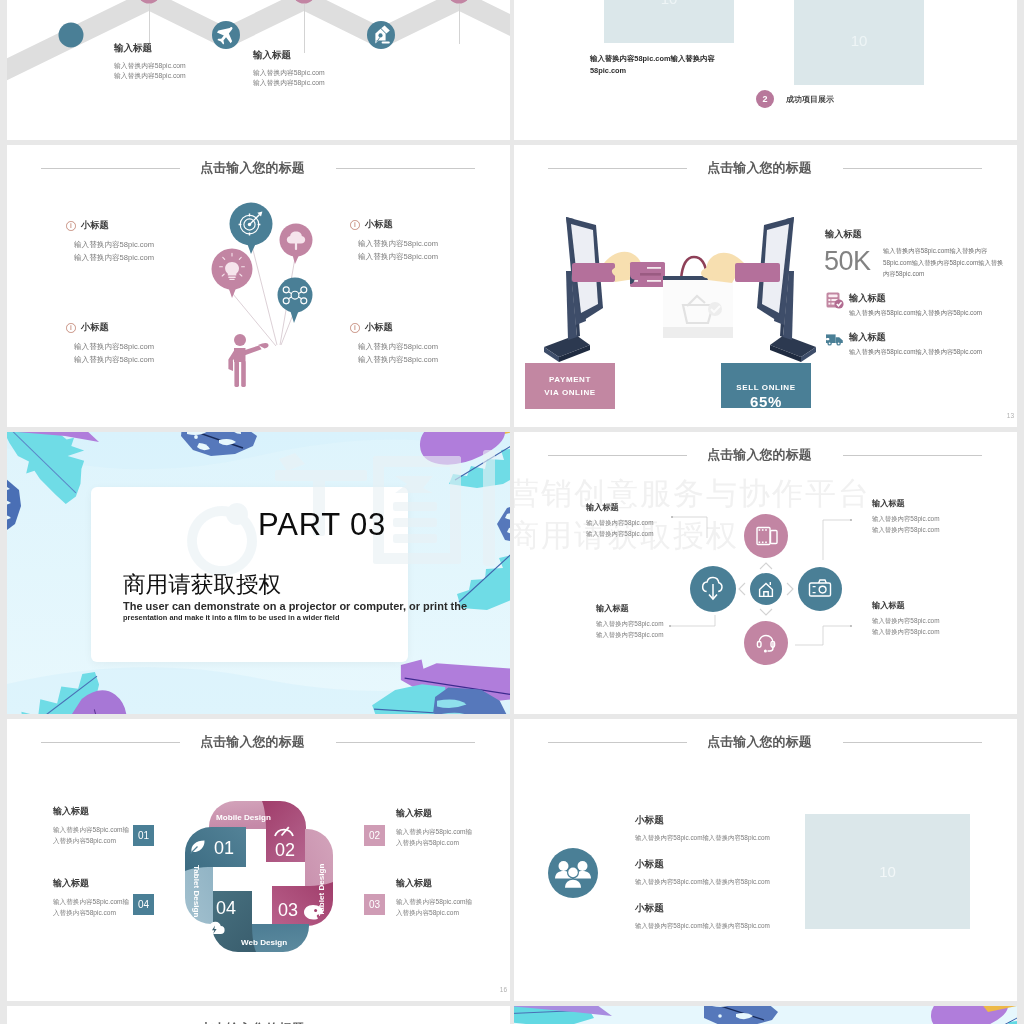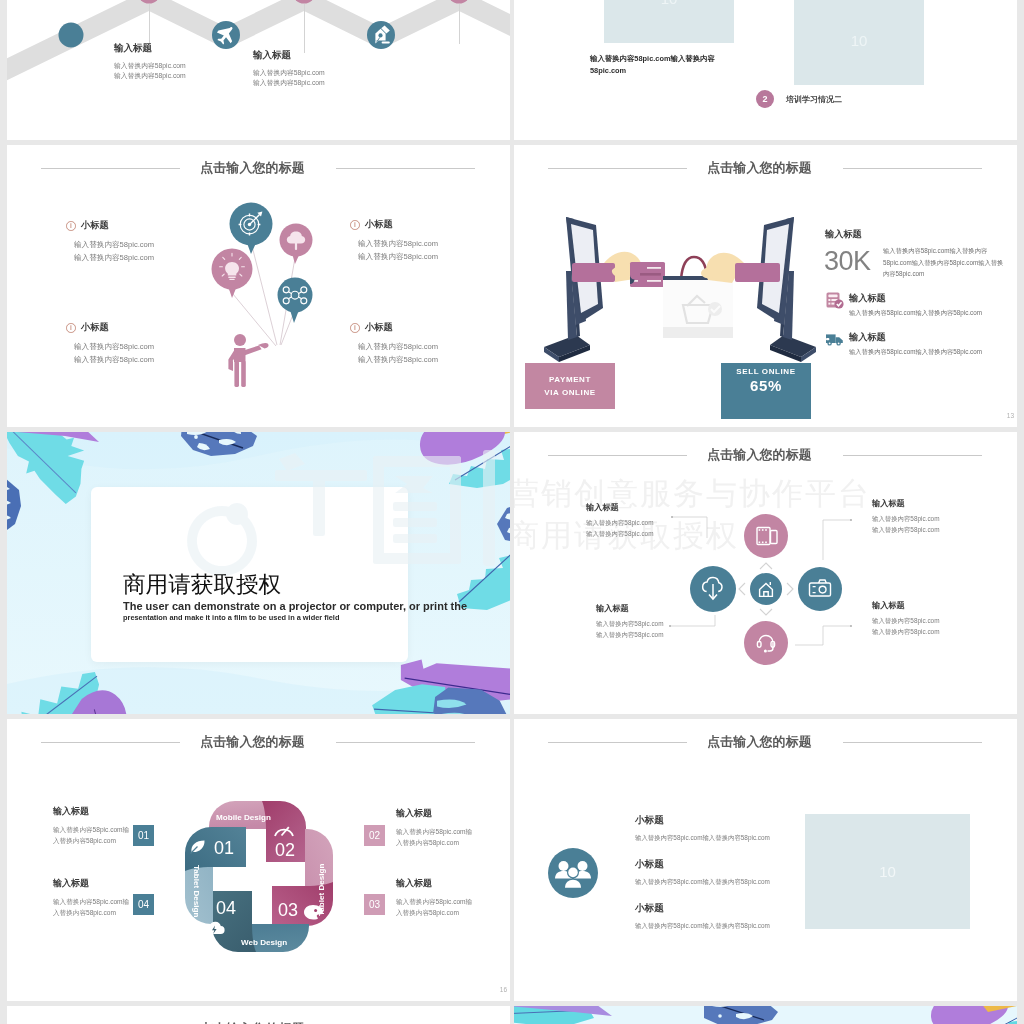--- a/index.html
+++ b/index.html
@@ -78,21 +78,21 @@
   <div style="position:absolute;left:90px;top:100px;width:130px;height:85px;background:#dbe7ea">
     <div style="position:absolute;left:0;right:0;top:32px;text-align:center;font-size:15px;color:#eef5f6">10</div>
   </div>
   <div style="position:absolute;left:76px;top:195px;width:152px;font-size:7.4px;line-height:12px;
               color:#2f2f2f;font-weight:600">输入替换内容58pic.com输入替换内容58pic.com</div>
   <div style="position:absolute;left:280px;top:112px;width:130px;height:115px;background:#dbe7ea">
     <div style="position:absolute;left:0;right:0;top:62px;text-align:center;font-size:15px;color:#eef5f6">10</div>
   </div>
   <div style="position:absolute;left:242px;top:232px;width:18px;height:18px;border-radius:50%;
               background:#b8789b;color:#fff;font-size:9px;line-height:18px;text-align:center;font-weight:600">2</div>
-  <div style="position:absolute;left:272px;top:236px;font-size:8px;color:#4a4a4a;font-weight:600">培训学习情况二</div>
+  <div style="position:absolute;left:272px;top:236px;font-size:8px;color:#4a4a4a;font-weight:600">成功项目展示</div>
 </div>
 
 <div class="slide c0 r1">
   <div class="stitle" style="top:15px">点击输入您的标题</div>
   <div class="srule" style="left:34px;top:23px;width:139px"></div>
   <div class="srule" style="left:329px;top:23px;width:139px"></div>
 
   <svg width="110" height="210" viewBox="0 0 110 210" style="position:absolute;left:200px;top:45px">
 
     <g stroke="#cdbcc4" stroke-width="0.7" fill="none">
@@ -258,28 +258,28 @@
       <rect x="205" y="58" width="45" height="19" rx="2" fill="#b4709b"></rect>
       <path d="M182 62 c-6 0 -11 3 -11 6 c0 4 5 6 11 5 c5 -1 8 -4 7 -7 Z" fill="#f7dfb0"></path>
     </g>
   </svg>
 
   <div class="pbadge" style="left:11px;top:218px;width:90px;height:46px;background:#c287a2;font-size:8px;
              line-height:13px;padding-top:10px;box-sizing:border-box">
     <div>PAYMENT</div>
     <div>VIA ONLINE</div>
   </div>
-  <div class="pbadge" style="left:207px;top:218px;width:90px;height:56px;background:#4a7f96;
-             box-sizing:border-box;padding-top:4px">
+  <div class="pbadge" style="left:207px;top:218px;width:90px;height:45px;background:#4a7f96;
+             box-sizing:border-box;padding-top:20px">
     <div style="font-size:8px">SELL ONLINE</div>
     <div style="font-size:15px;margin-top:1px">65%</div>
   </div>
 
   <div class="tt" style="position:absolute;left:311px;top:83px;font-size:9.2px">输入标题</div>
-  <div style="position:absolute;left:310px;top:101px;font-size:27px;color:#828282;letter-spacing:-0.5px">30K</div>
+  <div style="position:absolute;left:310px;top:101px;font-size:27px;color:#828282;letter-spacing:-0.5px">50K</div>
   <div style="position:absolute;left:369px;top:100px;width:124px;font-size:6.3px;line-height:11.5px;color:#6f6f6f">输入替换内容58pic.com输入替换内容58pic.com输入替换内容58pic.com输入替换内容58pic.com</div>
 
   <svg width="20" height="20" viewBox="0 0 20 20" style="position:absolute;left:311px;top:145px">
     <rect x="1.5" y="2.5" width="13" height="15" rx="1.6" fill="#c287a2"></rect>
     <rect x="3.4" y="4.6" width="9.2" height="2.6" rx="0.8" fill="#fbeef3"></rect>
     <g fill="#fbeef3">
           <rect x="3.4" y="9" width="2" height="2"></rect>
           <rect x="3.4" y="12.6" width="2" height="2"></rect>
       <rect x="6.4" y="9" width="6.2" height="2"></rect>
           <rect x="6.4" y="12.6" width="6.2" height="2"></rect>
@@ -445,20 +445,22 @@
       <rect x="356" y="38" width="88" height="11" rx="3"></rect>
       <rect x="433" y="38" width="11" height="108" rx="3"></rect>
       <rect x="356" y="135" width="88" height="11" rx="3"></rect>
       <path d="M378 58 l38 0 l-10 12 l10 5 l-38 0 l12 -9 Z"></path>
       <rect x="376" y="84" width="44" height="9" rx="2"></rect>
       <rect x="376" y="100" width="44" height="9" rx="2"></rect>
       <rect x="376" y="116" width="44" height="9" rx="2"></rect>
       <rect x="466" y="32" width="12" height="116" rx="3"></rect>
     </g>
   </svg>
+  <div style="position:absolute;left:0;top:77px;width:379px;text-align:right;font-size:31px;color:#0d0d0d;
+              letter-spacing:0.8px;line-height:31px">PART 03</div>
   <div style="position:absolute;left:116px;top:139px;font-size:22.6px;color:#111;font-weight:400;line-height:28px">商用请获取授权</div>
   <div style="position:absolute;left:116px;top:169px;font-size:11px;color:#2b2b2b;line-height:11.6px;font-weight:600">The user can demonstrate on a projector or computer, or print the</div>
   <div style="position:absolute;left:116px;top:180px;font-size:7.4px;color:#2b2b2b;line-height:11.6px;font-weight:600">presentation and make it into a film to be used in a wider field</div>
 </div>
 
 <div class="slide c1 r2">
   <div class="stitle" style="top:15px">点击输入您的标题</div>
   <div class="srule" style="left:34px;top:23px;width:139px"></div>
   <div class="srule" style="left:329px;top:23px;width:139px"></div>
 

